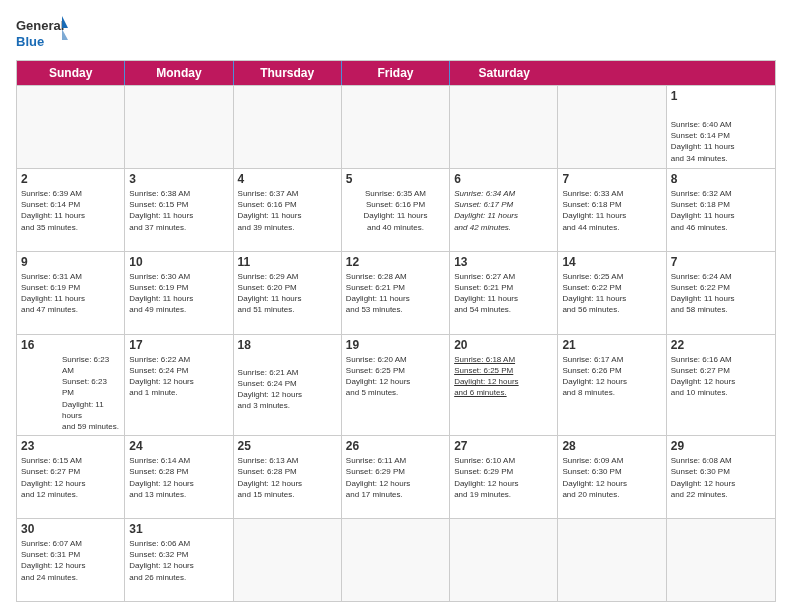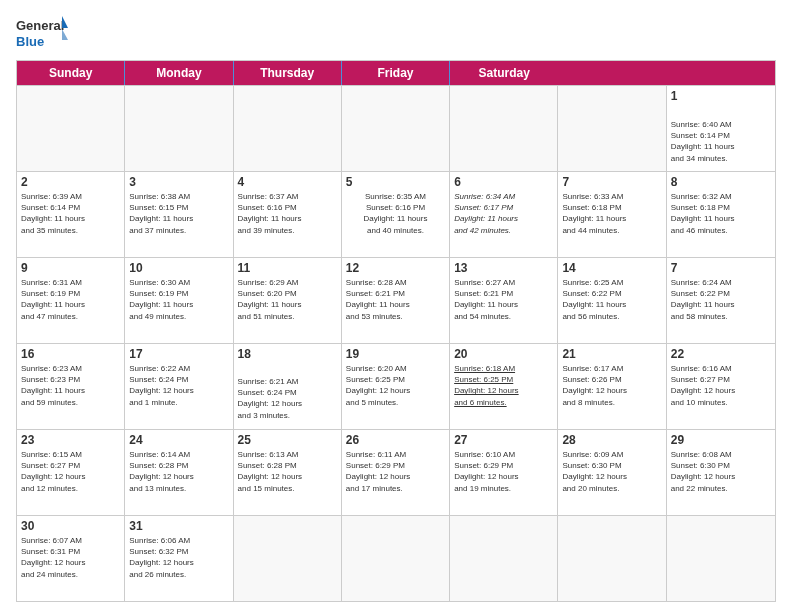--- a/index.html
+++ b/index.html
@@ -238,21 +238,21 @@
             <span class="day-num">7</span>
             <div class="day-info" style="white-space: pre-line;">Sunrise: 6:24 AM
 Sunset: 6:22 PM
 Daylight: 11 hours
 and 58 minutes.</div>
           </div>
         </div>
         <div class="cal-row">
           <div class="cal-cell">
             <span class="day-num">16</span>
-            <div class="day-info" style="white-space: pre-line;">Sunrise: 6:23 AM
+            <div class="day-info" style="white-space: pre-line; margin-left: 41px;">Sunrise: 6:23 AM
 Sunset: 6:23 PM
 Daylight: 11 hours
 and 59 minutes.</div>
           </div>
           <div class="cal-cell">
             <span class="day-num">17</span>
             <div class="day-info" style="white-space: pre-line;">Sunrise: 6:22 AM
 Sunset: 6:24 PM
 Daylight: 12 hours
 and 1 minute.</div>

